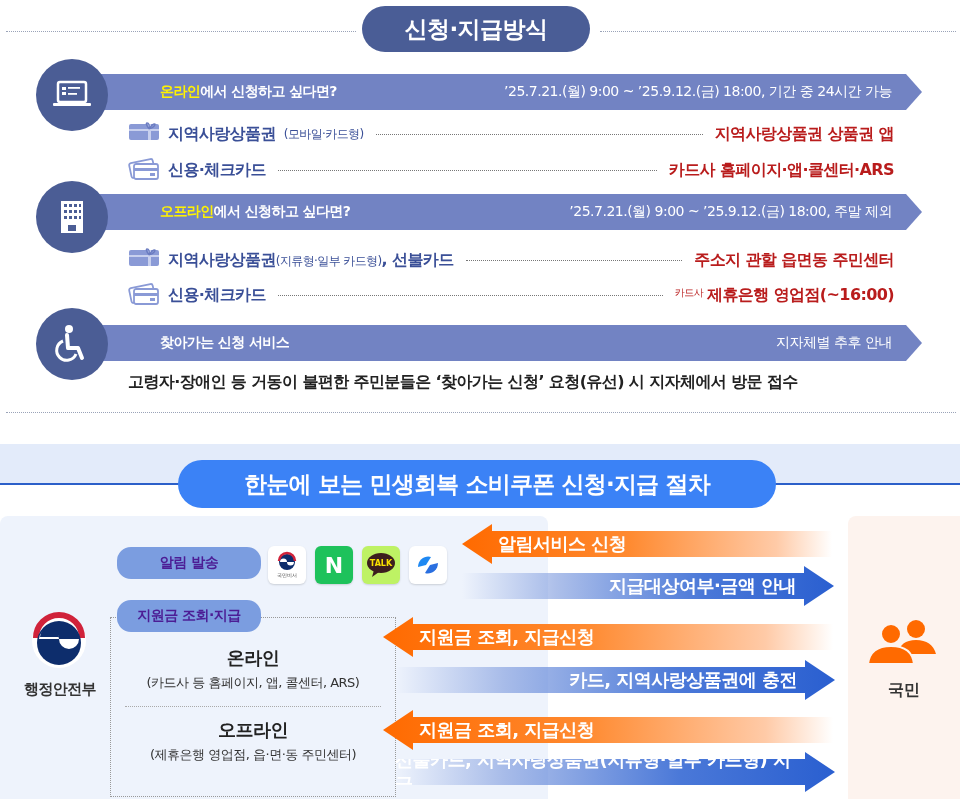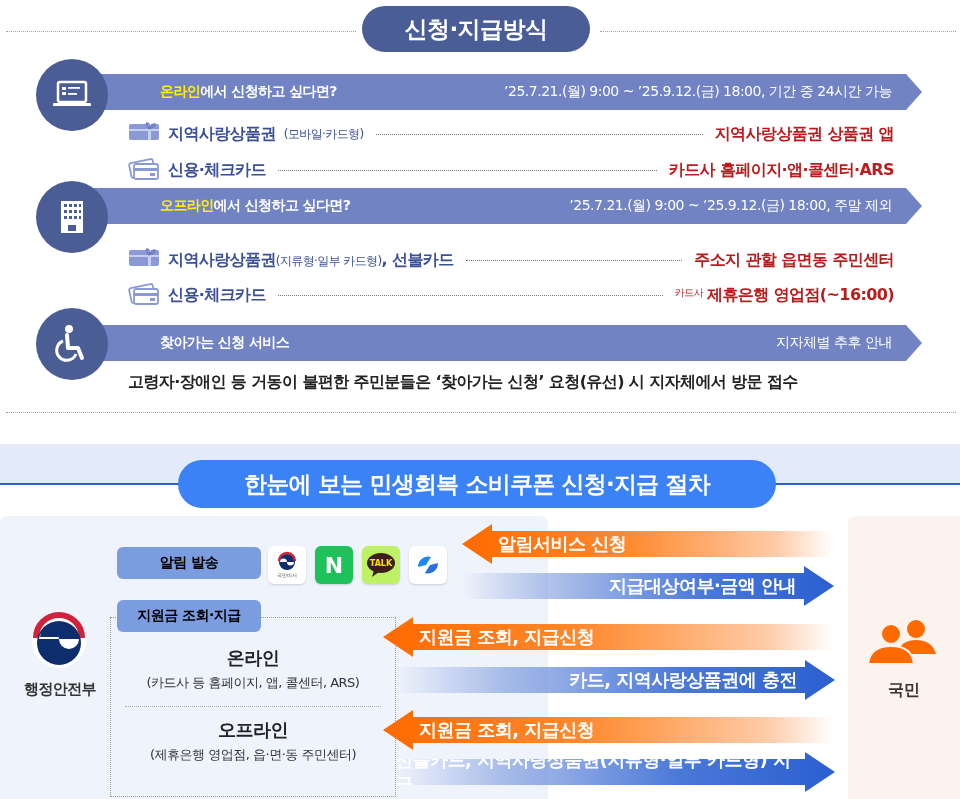--- a/index.html
+++ b/index.html
@@ -29,21 +29,21 @@
   .band-bg { left: 0; top: 444px; width: 960px; height: 40px; background: #e3ebfa; }
   .hline { left: 0; top: 483px; width: 960px; height: 2px; background: #2b5fc9; }
   .pill-bottom { left: 178px; top: 460px; width: 598px; height: 48px; border-radius: 24px; background: #3b82f6; color: #fff; font-weight: bold; font-size: 23px; display: flex; align-items: center; justify-content: center; letter-spacing: -0.8px; z-index: 2; }
 
   .left-panel { left: 0; top: 516px; width: 548px; height: 283px; background: #eef3fc; border-radius: 8px 8px 0 0; }
   .right-panel { left: 848px; top: 516px; width: 112px; height: 283px; background: #fdf3ee; border-radius: 8px 0 0 0; }
 
   .gov-logo { left: 30px; top: 612px; width: 58px; height: 58px; }
   .gov-name { left: 14px; top: 680px; width: 92px; text-align: center; font-size: 15px; font-weight: bold; color: #333; letter-spacing: -0.6px; }
 
-  .tag { background: #7b9de0; color: #000000; font-weight: bold; font-size: 14px; border-radius: 6px; display: flex; align-items: center; justify-content: center; letter-spacing: -0.5px; }
+  .tag { background: #7b9de0; color: #4c1d95; font-weight: bold; font-size: 14px; border-radius: 14px; display: flex; align-items: center; justify-content: center; letter-spacing: -0.5px; }
   .app-icon { width: 38px; height: 38px; border-radius: 6px; display: flex; align-items: center; justify-content: center; box-shadow: 0 1px 2px rgba(0,0,0,0.15); }
 
   .dotbox { left: 110px; top: 617px; width: 286px; height: 180px; border: 1px dotted #999; }
   .dotbox .divider { position: absolute; left: 14px; right: 14px; top: 88px; border-top: 1px dotted #aaa; }
   .method { position: absolute; left: 0; width: 100%; text-align: center; }
   .method .m-title { font-size: 18px; font-weight: bold; color: #222; letter-spacing: -0.5px; }
   .method .m-sub { font-size: 13px; color: #333; letter-spacing: -0.5px; margin-top: 4px; }
 
   .arrow { position: absolute; height: 40px; display: flex; align-items: center; color: #fff; font-weight: bold; font-size: 18px; letter-spacing: -0.5px; }
   .arrow.left { background: linear-gradient(to right, #ff6a00 0%, #ff8a30 45%, rgba(255,150,80,0.5) 85%, rgba(255,200,160,0) 100%); clip-path: polygon(0 50%, 30px 0, 30px 7px, 100% 7px, 100% 33px, 30px 33px, 30px 100%); padding-left: 36px; }
@@ -114,21 +114,21 @@
         <rect x="15" y="11" width="3" height="3"></rect>
         <rect x="20" y="11" width="2" height="3"></rect>
         <rect x="5" y="17" width="3" height="3"></rect>
         <rect x="10" y="17" width="3" height="3"></rect>
         <rect x="15" y="17" width="3" height="3"></rect>
         <rect x="20" y="17" width="2" height="3"></rect>
         <rect x="9" y="26" width="8" height="6"></rect>
       </g>
     </svg>
 </div>
-<div class="abs band" style="left:70px; top:188px; width:852px;">
+<div class="abs band" style="left:70px; top:194px; width:852px;">
   <span class="title"><span class="hl">오프라인</span><span>에서 신청하고 싶다면?</span></span>
   <span class="sub">’25.7.21.(월) 9:00 ~ ’25.9.12.(금) 18:00, 주말 제외</span>
 </div>
 <div class="abs row" style="left:128px; top:248px; width:766px;">
   <span class="label">
       <span><svg width="32" height="20" viewBox="0 0 32 20">
           <rect x="1" y="2" width="30" height="16" rx="2" fill="#8a9ad6"></rect>
           <rect x="20" y="2" width="3" height="16" fill="#c8d0ee"></rect>
           <rect x="1" y="7" width="30" height="2" fill="#c8d0ee"></rect>
           <path d="M21 7 Q17 1 19 1 Q22 1 21 7 Q25 1 27 2 Q27 5 21 7" fill="none" stroke="#6a7bc0" stroke-width="1.3"></path>

